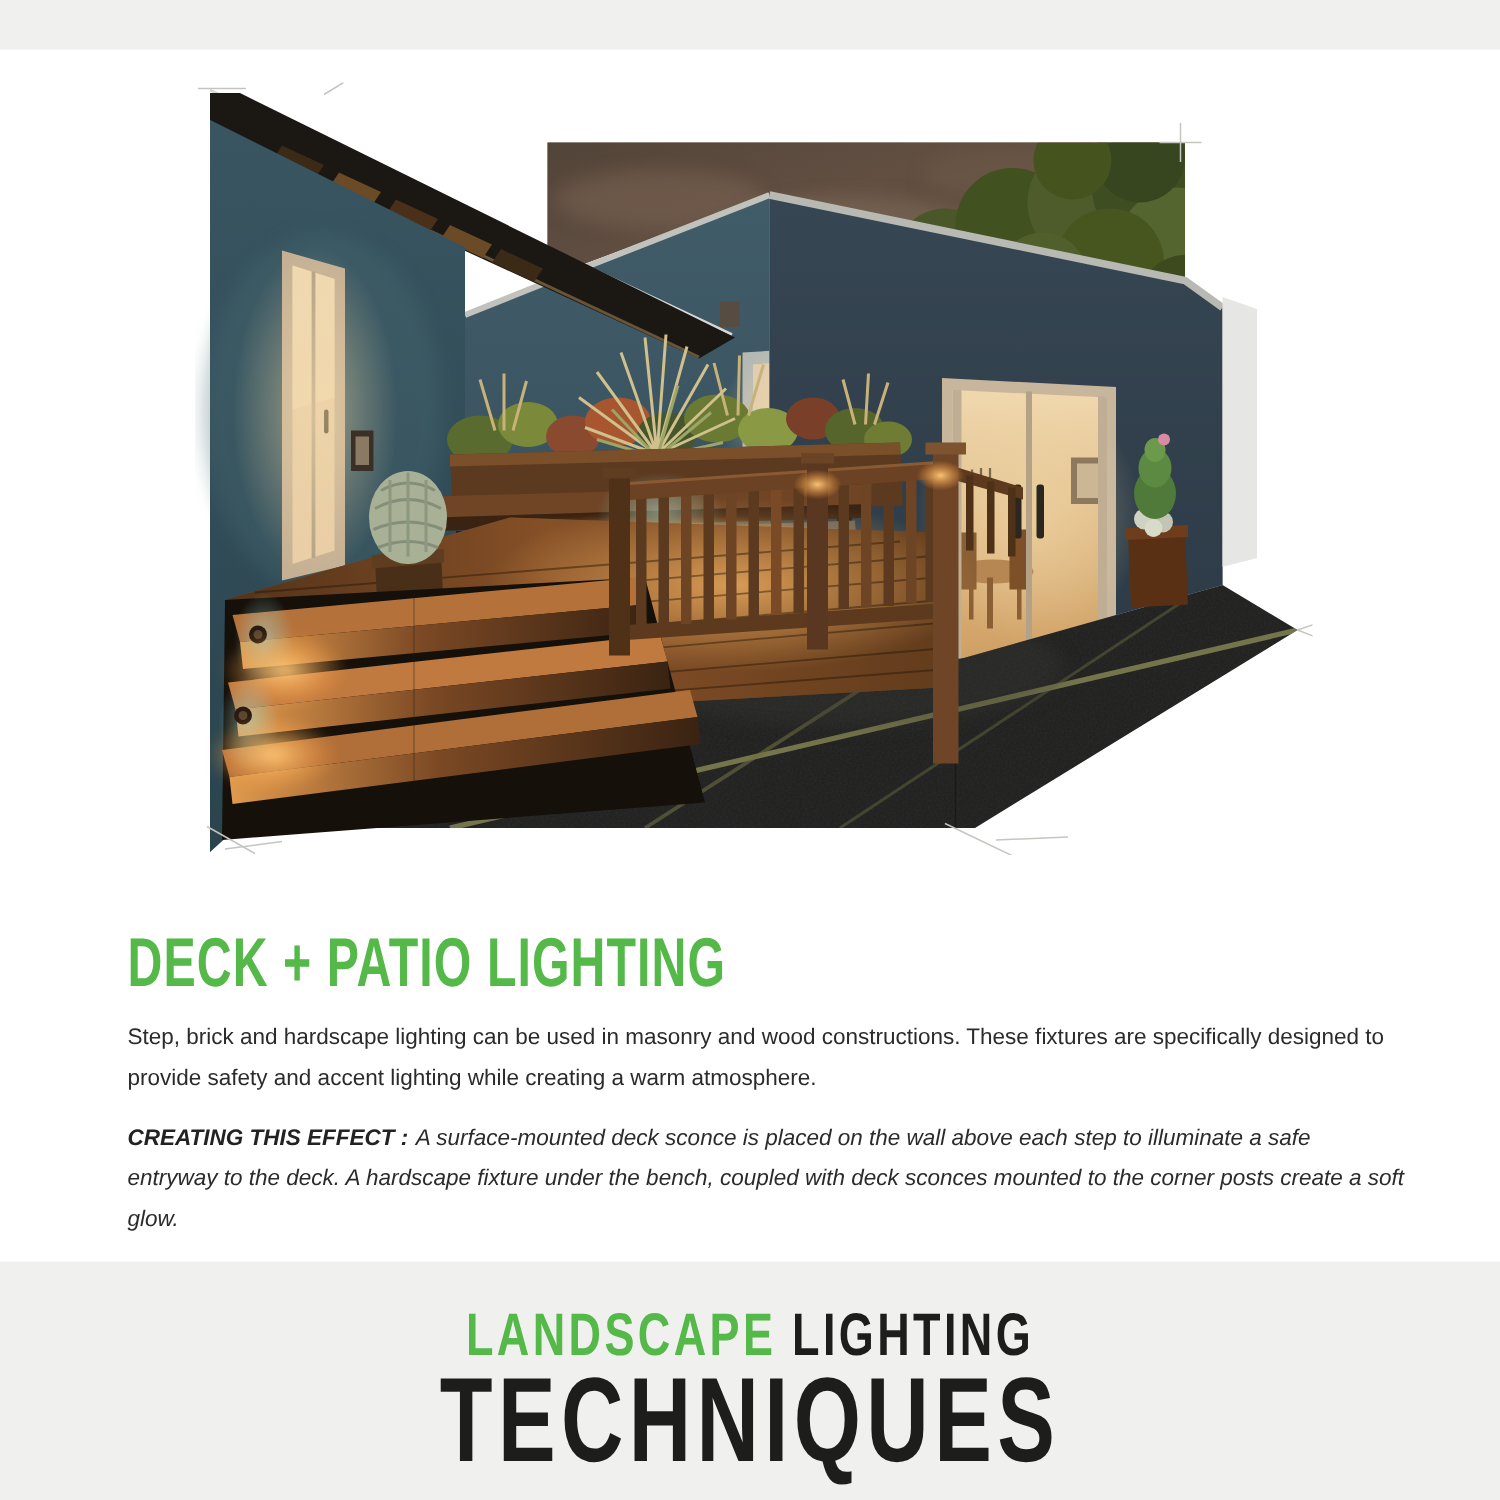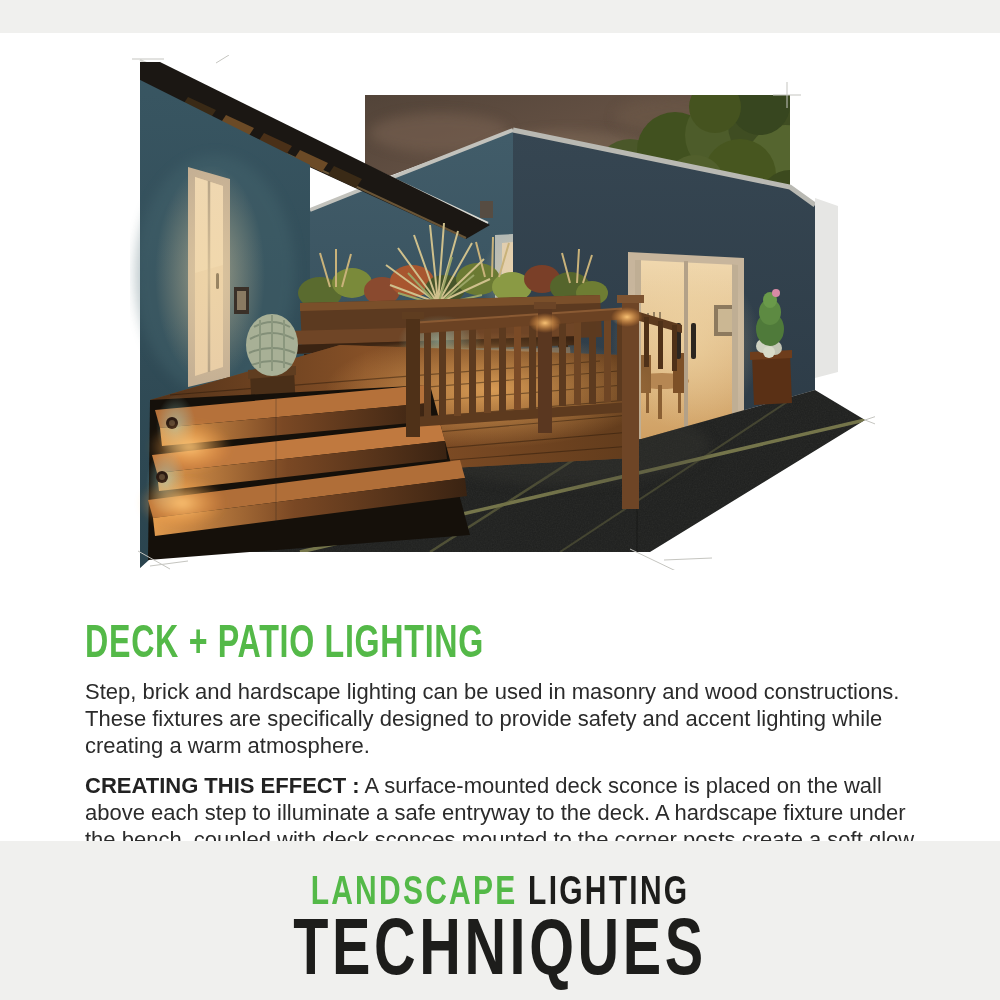--- a/index.html
+++ b/index.html
@@ -11,22 +11,22 @@
   }
   .band-top{position:absolute;left:0;top:0;width:1000px;height:33px;}
   .hero{position:absolute;left:130px;top:55px;width:745px;height:515px;}
   .hero svg{display:block;}
   .content{position:absolute;left:85px;top:620px;width:852px;}
   .content h1{
     margin:0;font-size:46px;font-weight:700;line-height:0.95;
     letter-spacing:1px;transform:scaleX(0.70);transform-origin:left center;
     white-space:nowrap;
   }
-  .content p{margin:14px 0 0 0;font-size:22px;line-height:27px;color:#2b2b2b;}
-  .content .p2{margin-top:13px;}
+  .content p{margin:14px 0 0 0;font-size:15px;line-height:27px;color:#2b2b2b;}
+  .content .p2{margin-top:13px;font-style:italic;}
   .effect-label{font-weight:700;margin-right:5px;color:#222;}
   .band-footer{
     position:absolute;left:0;top:815px;width:1000px;height:185px;text-align:center;margin-top:26px;
   }
   .brand-line{
     margin-top:29px;font-size:40px;font-weight:700;letter-spacing:3px;line-height:1;
     transform:scaleX(0.75);transform-origin:center;white-space:nowrap;
   }
   .brand-word1{margin-right:14px;}
   .footer-title{

